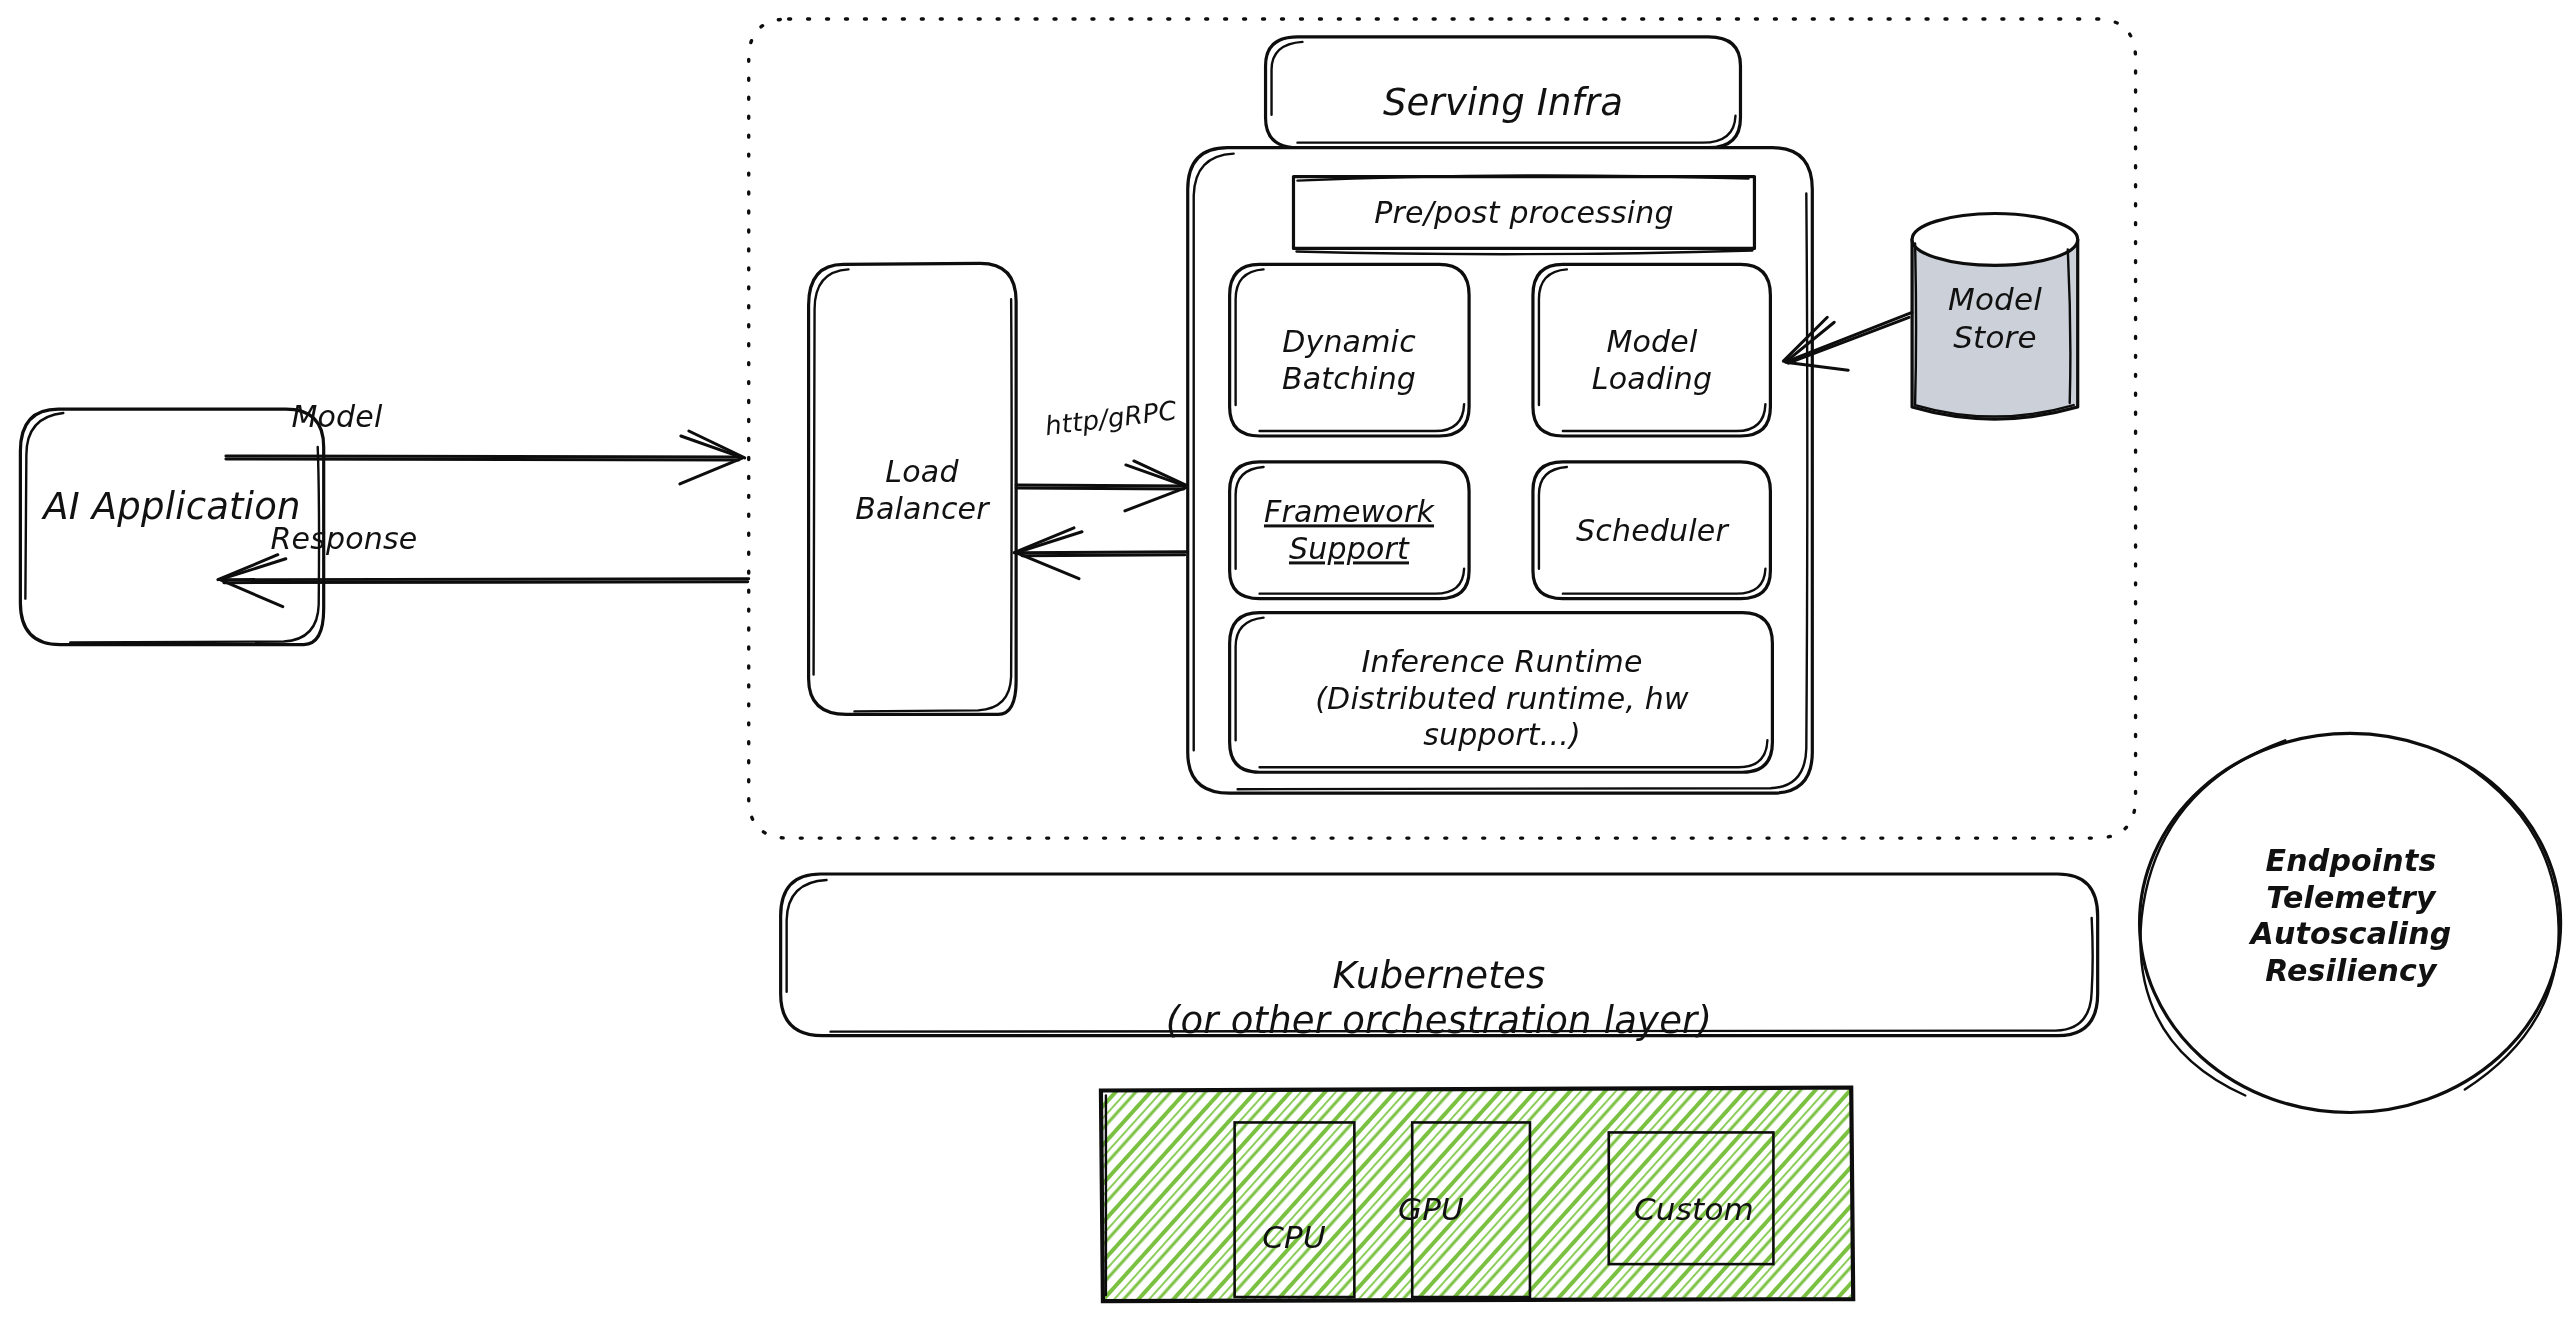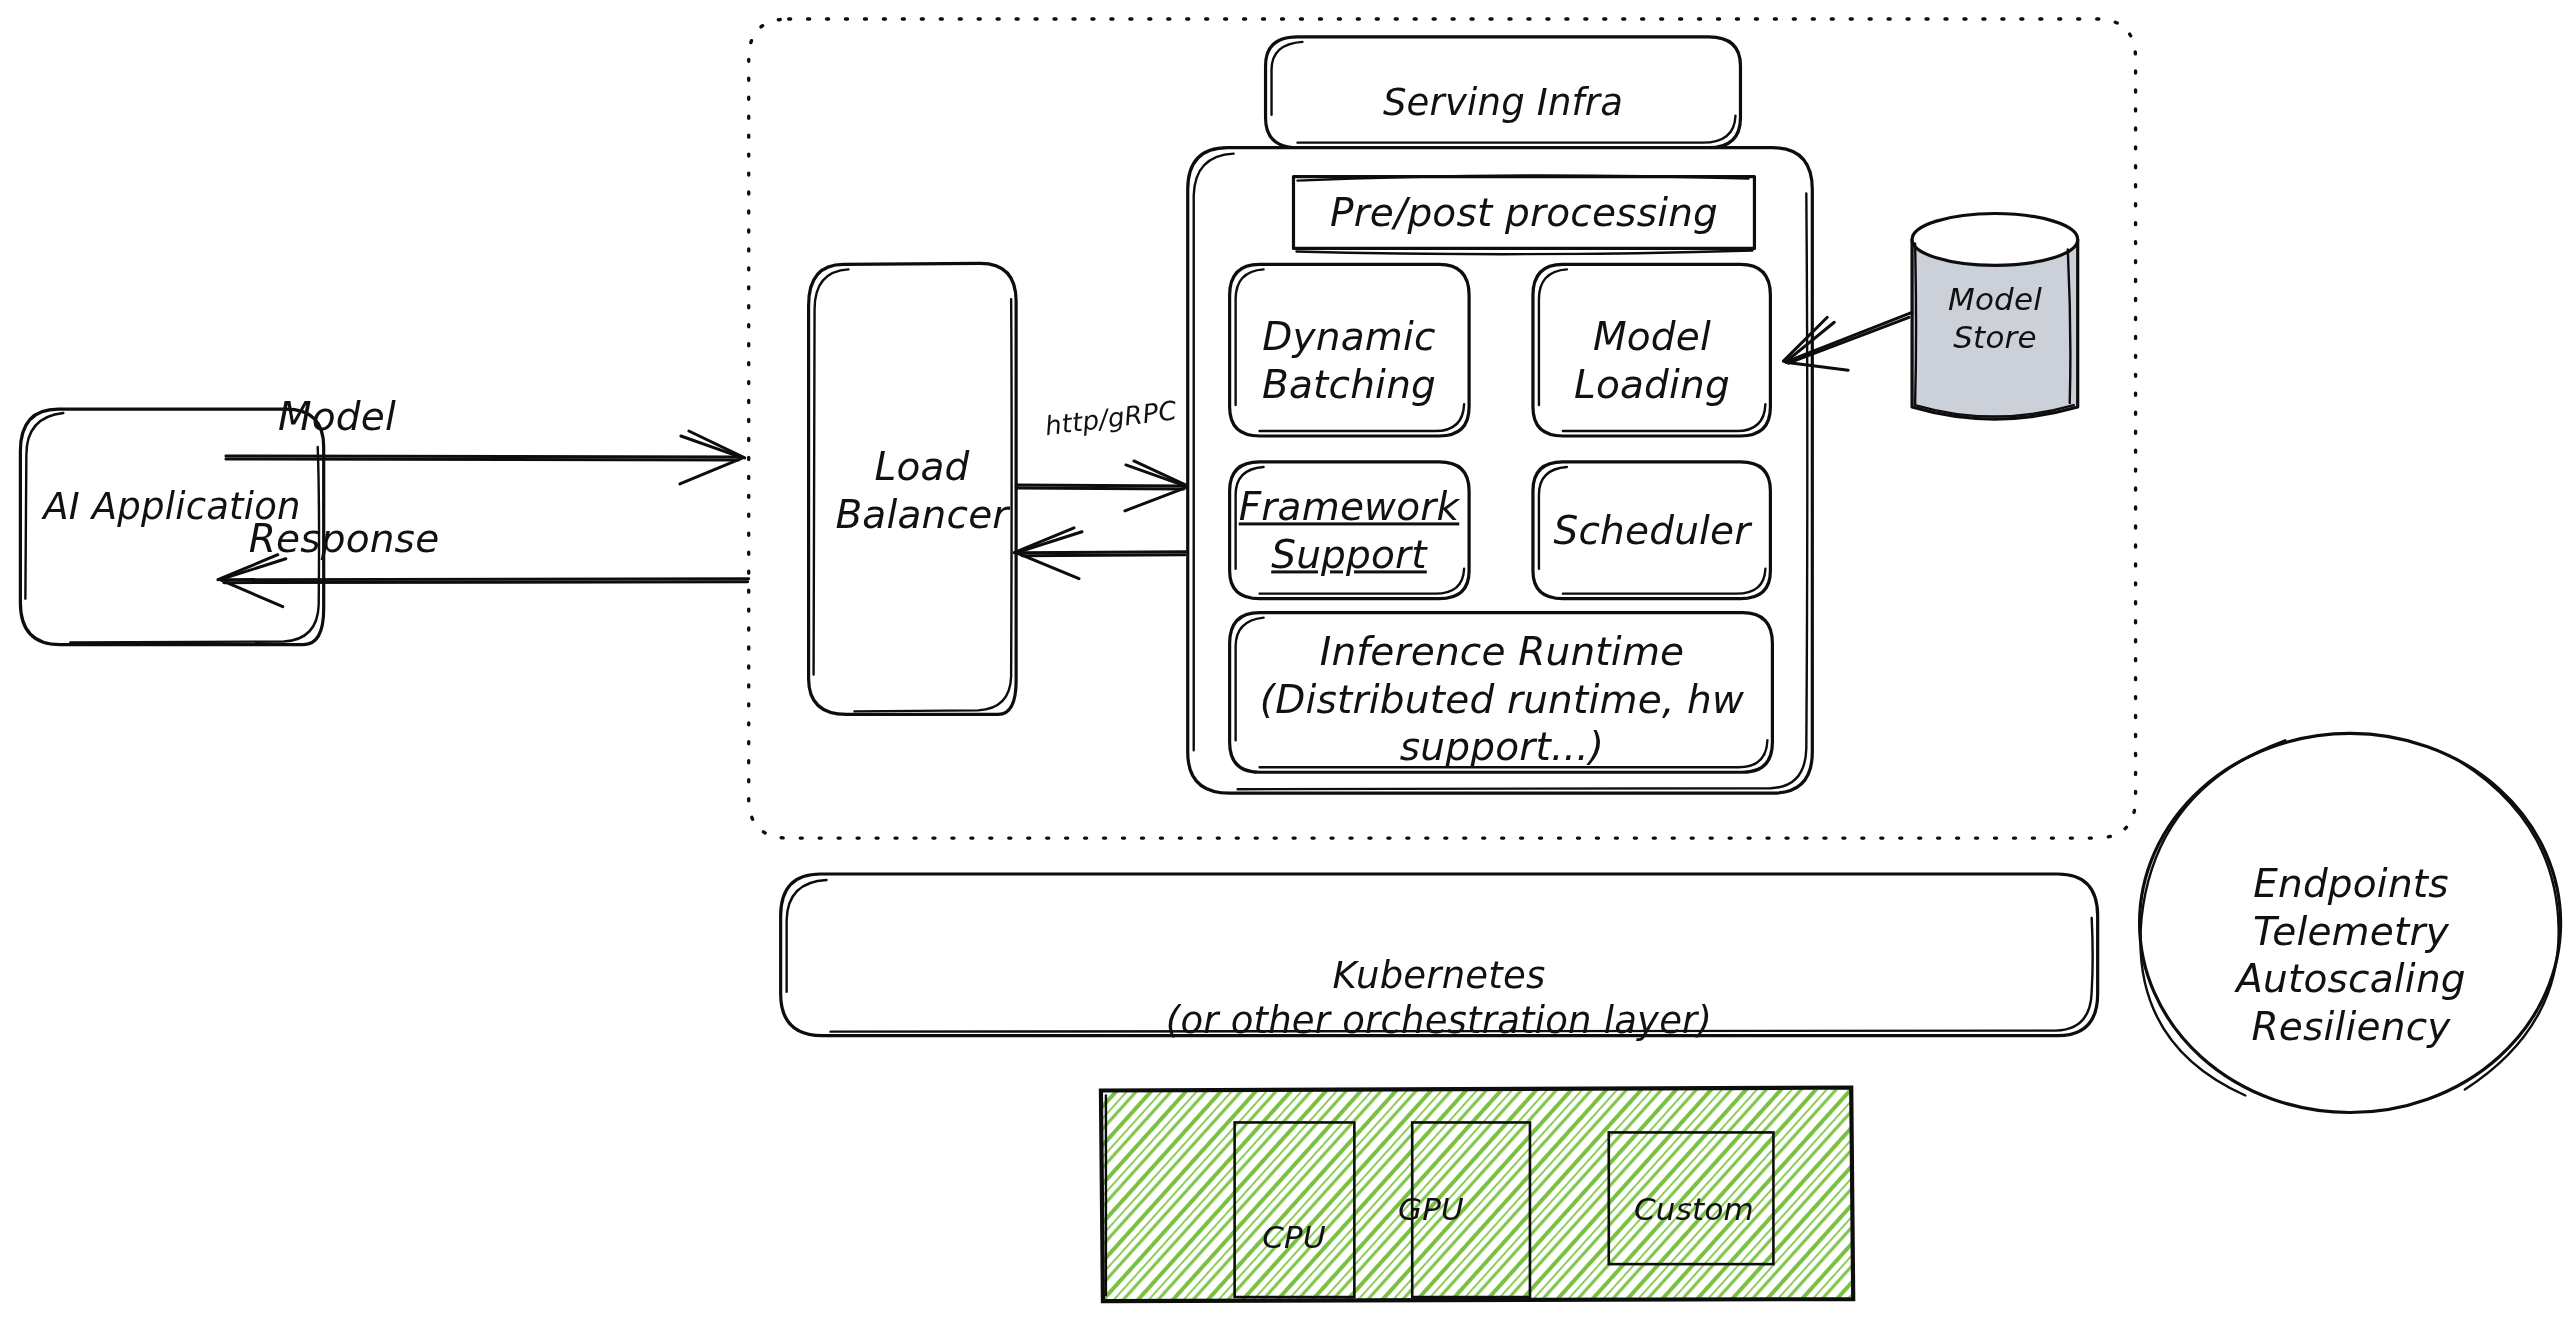--- a/index.html
+++ b/index.html
@@ -86,21 +86,21 @@
     font-family: "DejaVu Sans", sans-serif;
     text-align: center;
     line-height: 1.22;
     white-space: pre-line;
     letter-spacing: 0.2px;
     transform: translate(-50%, -50%);
     pointer-events: none;
     font-style: italic;
   }
   .t-xl   { font-size: 37px; }
-  .t-lg   { font-size: 39px; }
+  .t-lg   { font-size: 30px; }
   .t-md   { font-size: 31px; }
   .t-sm   { font-size: 26px; }
   .label-rot {
     transform: translate(-50%, -50%) rotate(-7deg);
   }
 </style>
 </head>
 <body>
 
 <div id="canvas-root">
@@ -298,19 +298,19 @@
 
   <div class="dtext t-xl" style="left:1439px; top:998px;text-align:center;">Kubernetes
 (or other orchestration layer)</div>
 
   <div class="dtext t-md" style="left:1294px; top:1210px;margin-top:28px;">CPU</div>
 
   <div class="dtext t-md" style="left:1431px; top:1210px;">GPU</div>
 
   <div class="dtext t-md" style="left:1694px; top:1210px;">Custom</div>
 
-  <div class="dtext t-lg" style="left:2351px; top:955px;">Endpoints
+  <div class="dtext t-lg" style="left:2351px; top:916px;font-weight:bold;">Endpoints
 Telemetry
 Autoscaling
 Resiliency</div>
 
 </div>
 
 
 </body></html>

